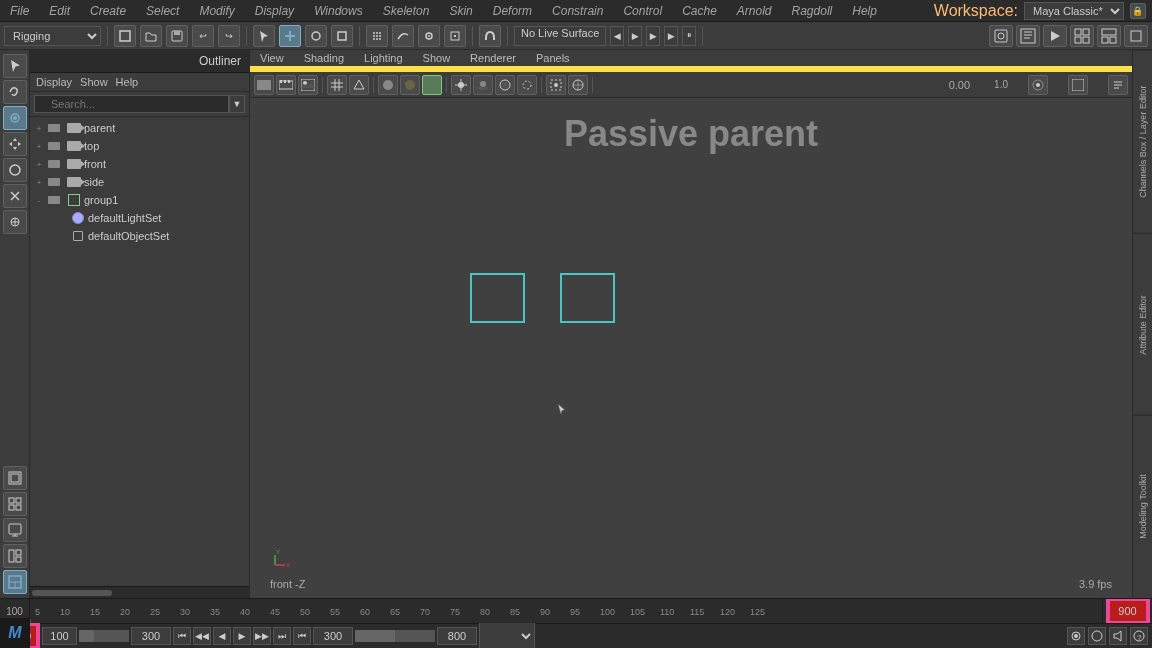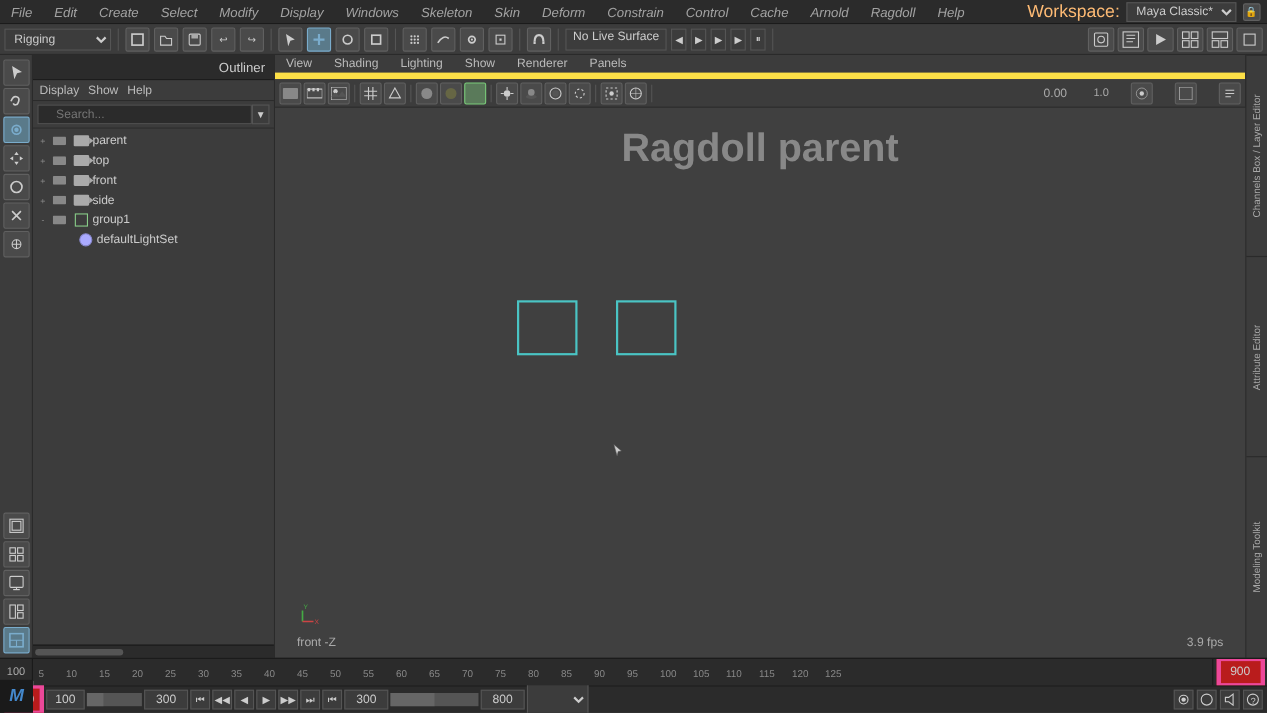--- a/index.html
+++ b/index.html
@@ -813,20 +813,27 @@
       </div>
 
       <div class="tree-item indent-2">
         <div class="tree-expand"> </div>
         <div class="tree-icon">
           <div class="light-icon"></div>
         </div>
         <span class="tree-label">defaultLightSet</span>
       </div>
 
+      <div class="tree-item indent-2">
+        <div class="tree-expand"> </div>
+        <div class="tree-icon">
+          <div class="set-icon"></div>
+        </div>
+        <span class="tree-label">defaultObjectSet</span>
+      </div>
     </div>
     <div class="outliner-scrollbar-h">
       <div style="margin:0 2px;width:80px;height:6px;background:#555;border-radius:3px;"></div>
     </div>
   </div>
 
   <div class="viewport-area">
 
     <div class="viewport-menubar">
       <span class="vp-menu-item">View</span>
@@ -949,21 +956,21 @@
           <svg width="12" height="12">
               <line x1="2" y1="3" x2="10" y2="3" stroke="#ccc" stroke-width="1"></line>
               <line x1="2" y1="6" x2="10" y2="6" stroke="#ccc" stroke-width="1"></line>
               <line x1="2" y1="9" x2="7" y2="9" stroke="#ccc" stroke-width="1"></line>
             </svg>
         </div>
       </div>
     </div>
 
     <div class="viewport-canvas">
-      <div class="viewport-title">Ragdoll parent</div>
+      <div class="viewport-title">Passive parent</div>
 
       <div class="viewport-object" style="left:220px;top:175px;width:55px;height:50px;border-color:#4ac4c4;"></div>
       <div class="viewport-object" style="left:310px;top:175px;width:55px;height:50px;border-color:#4ac4c4;"></div>
 
       <div style="position:absolute;left:307px;top:305px;width:10px;height:10px;">
         <svg width="10" height="12" viewBox="0 0 10 12">
           <path d="M1 1l7 6-3 0.5-1 4z" fill="#ccc" stroke="#555" stroke-width="0.5"></path>
         </svg>
       </div>
 

